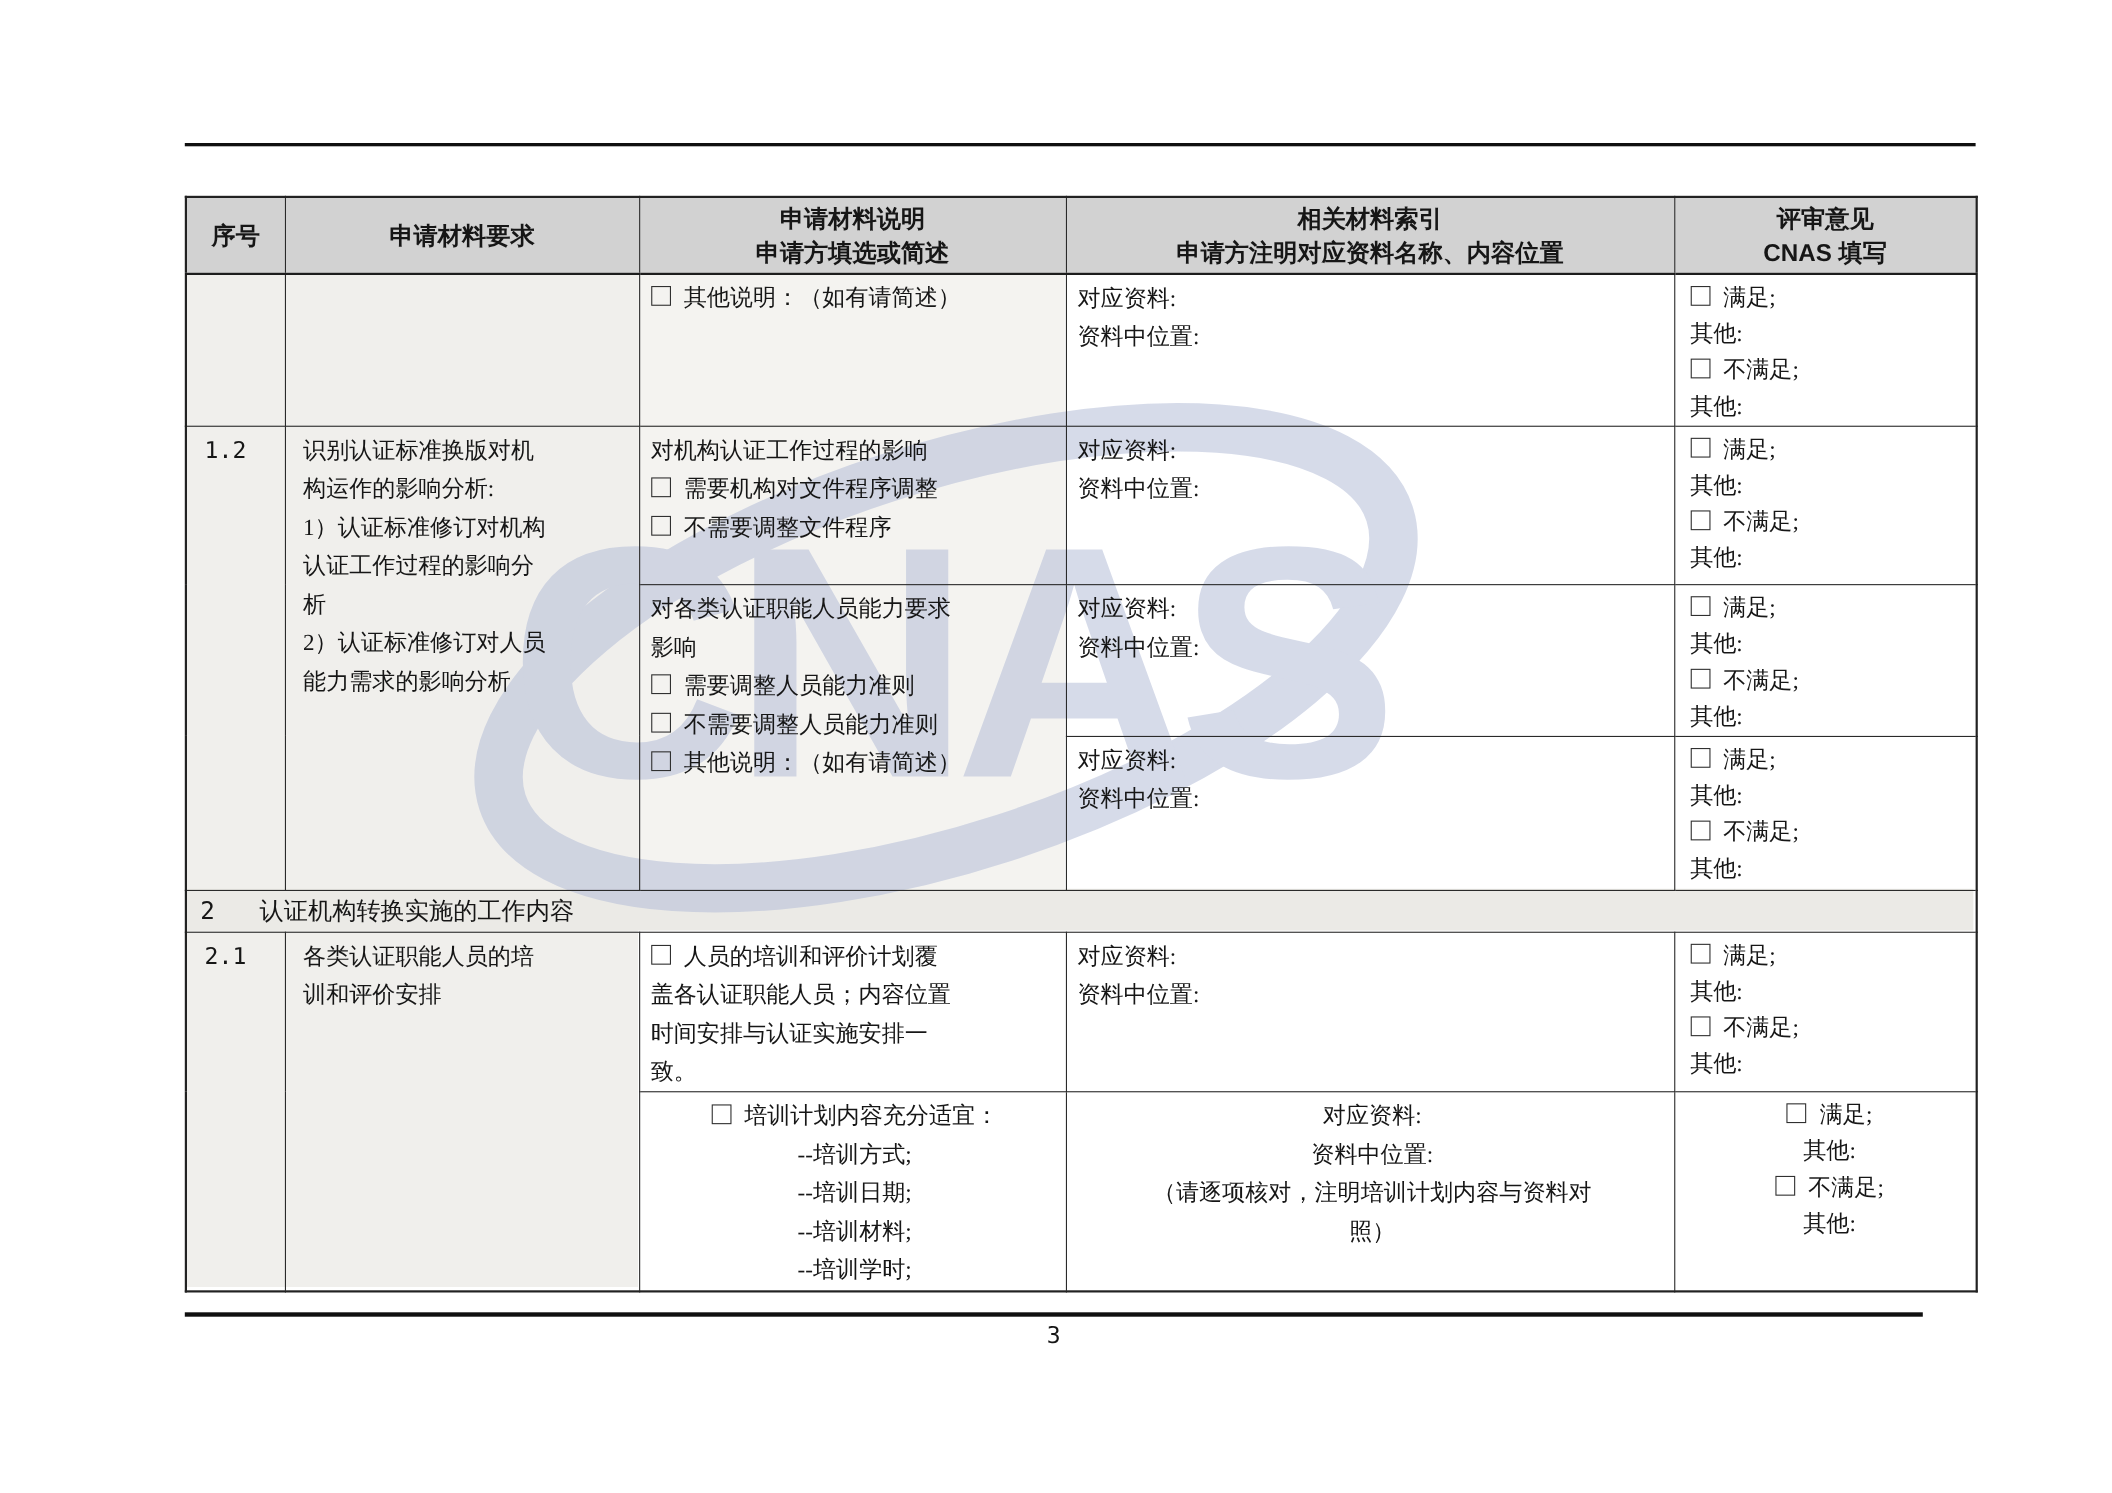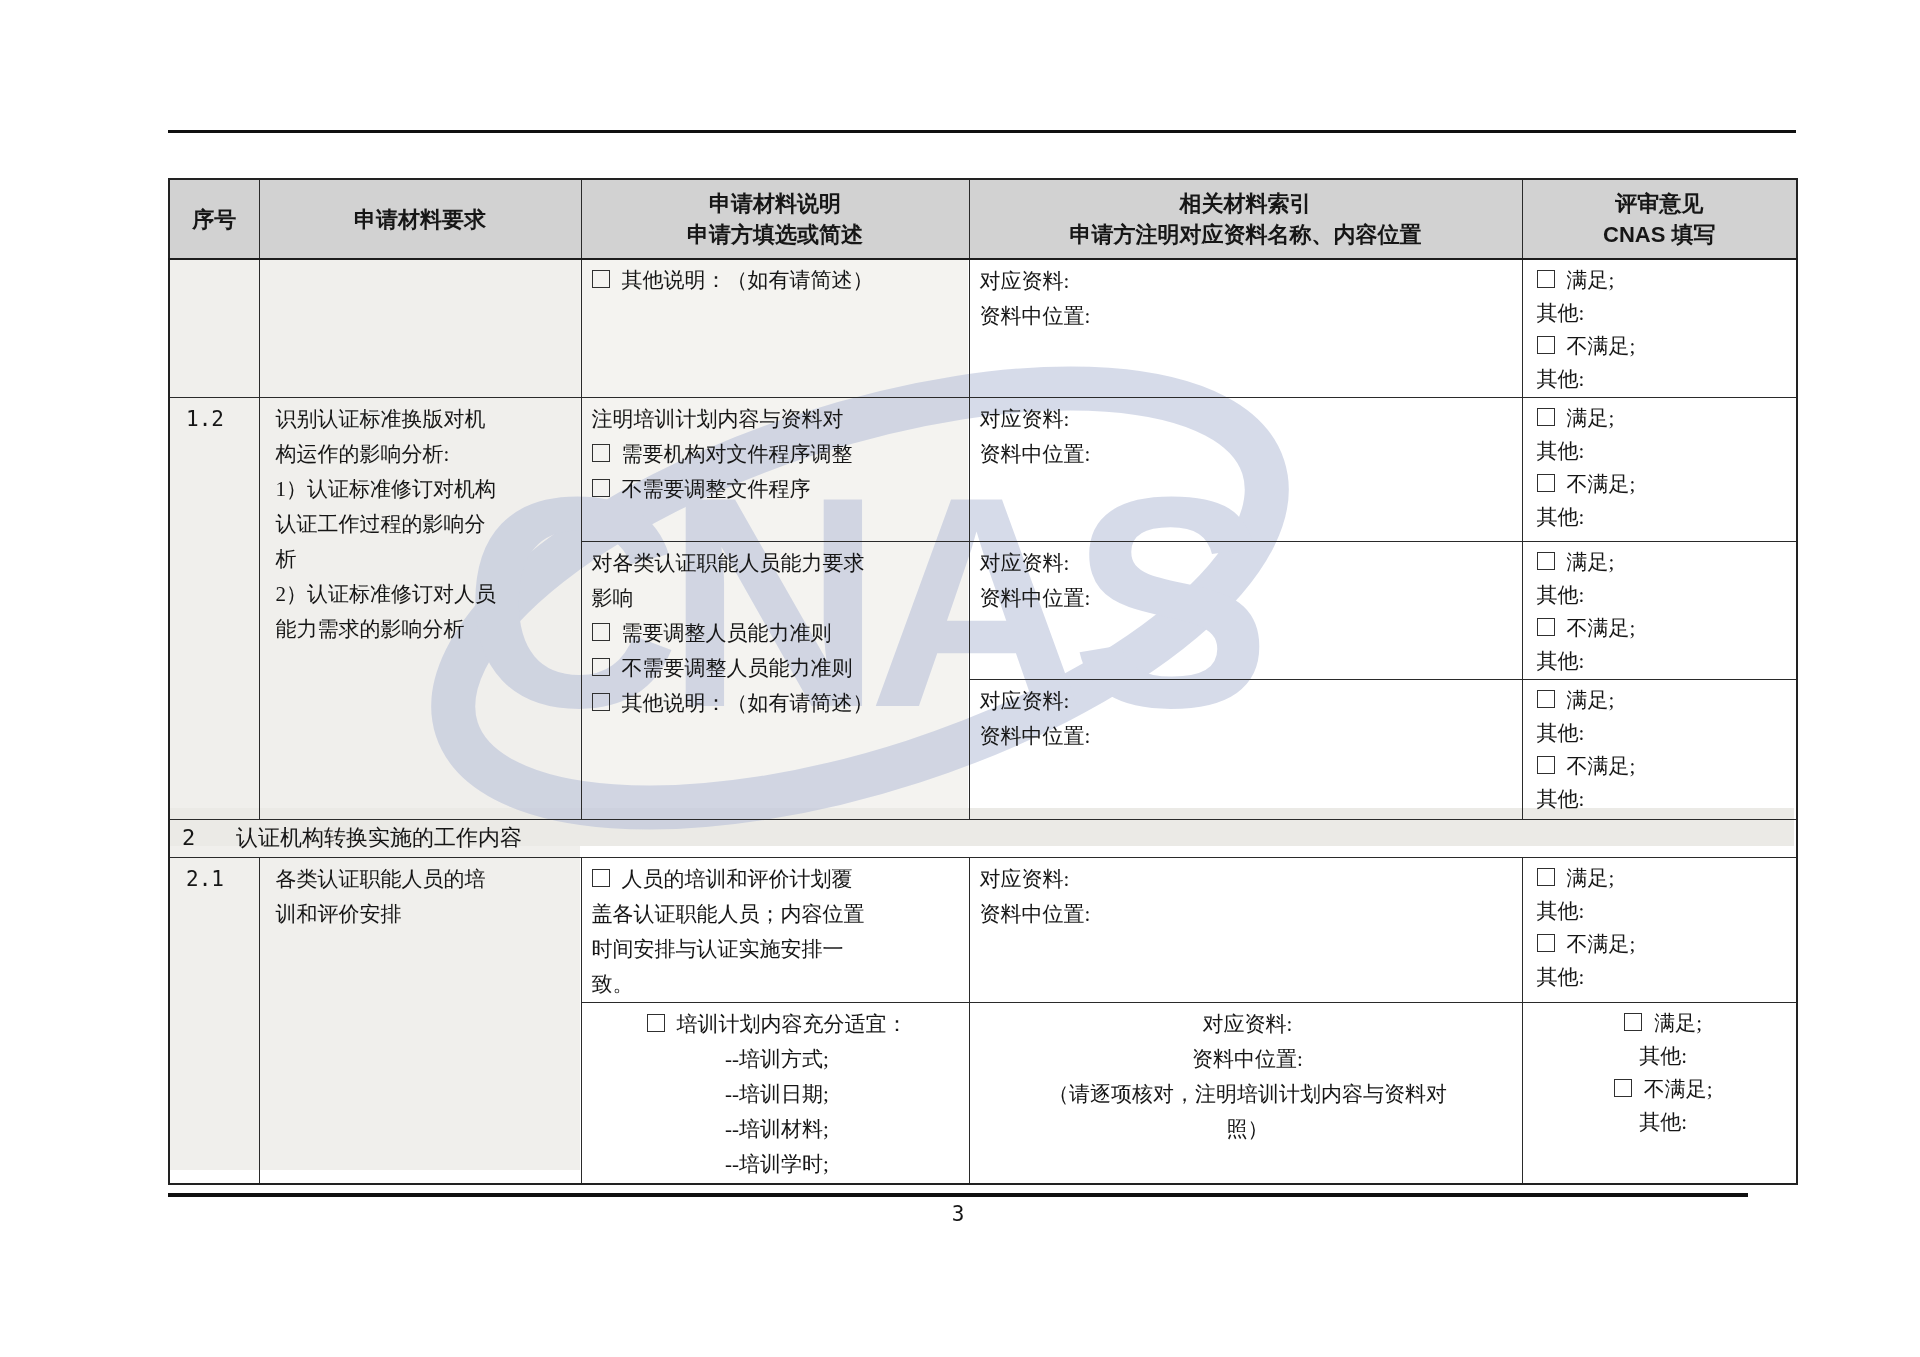--- a/index.html
+++ b/index.html
@@ -21,21 +21,21 @@
   .footer-rule{position:absolute;left:168px;top:1193px;width:1580px;height:4px;background:#101010;}
   .pagenum{position:absolute;left:168px;top:1202px;width:1580px;text-align:center;
            font-family:"DejaVu Sans Mono","Liberation Mono",monospace;font-size:21px;}
 
   
   table.doc{position:absolute;left:168px;top:178px;width:1628px;border-collapse:collapse;table-layout:fixed;
             border:2px solid #222222;}
   .doc td,.doc th{border:1.5px solid #2a2a2a;vertical-align:top;padding:0;overflow:hidden;background:transparent;}
   .doc th{background:#d2d2d2;font-family:"Liberation Sans","DejaVu Sans",sans-serif;font-weight:700;
           font-size:22px;text-align:center;vertical-align:middle;line-height:31px;border-bottom:2.5px solid #1d1d1d;}
-  tr.h70{height:80px;}  tr.h138{height:138px;} tr.h144{height:144px;}
+  tr.h70{height:70px;}  tr.h138{height:138px;} tr.h144{height:144px;}
   tr.h140{height:140px;} tr.h38{height:38px;margin-top:25px;}  tr.h182{height:182px;text-align:center;}
 
   .cp{padding:4px 6px 0 10px;font-size:21px;line-height:35px;}
   .cp-no{padding:4px 0 0 16px;font-size:21px;line-height:34px;font-family:"DejaVu Sans Mono","Liberation Mono",monospace;}
   .cp-req{padding:4px 8px 0 16px;font-size:21px;line-height:35px;}
   .pre{white-space:pre-line;}
   .rv{line-height:33px;padding-left:14px;}
   .rline{line-height:33px;}
   .cbx{display:inline-block;width:16px;height:16px;border:1.5px solid #303030;margin-right:12px;
        vertical-align:-1px;background:transparent;}
@@ -114,21 +114,21 @@
         <div class="cp-req pre">识别认证标准换版对机
 构运作的影响分析:
 1）认证标准修订对机构
 认证工作过程的影响分
 析
 2）认证标准修订对人员
 能力需求的影响分析</div>
       </td>
       <td>
         <div class="cp">
-          <div>注明培训计划内容与资料对</div>
+          <div>对机构认证工作过程的影响</div>
           <div><span class="cbx"></span><span>需要机构对文件程序调整</span></div>
           <div><span class="cbx"></span><span>不需要调整文件程序</span></div>
         </div>
       </td>
       <td>
         <div class="cp">
           <div>对应资料:</div>
           <div>资料中位置:</div>
         </div>
       </td>

